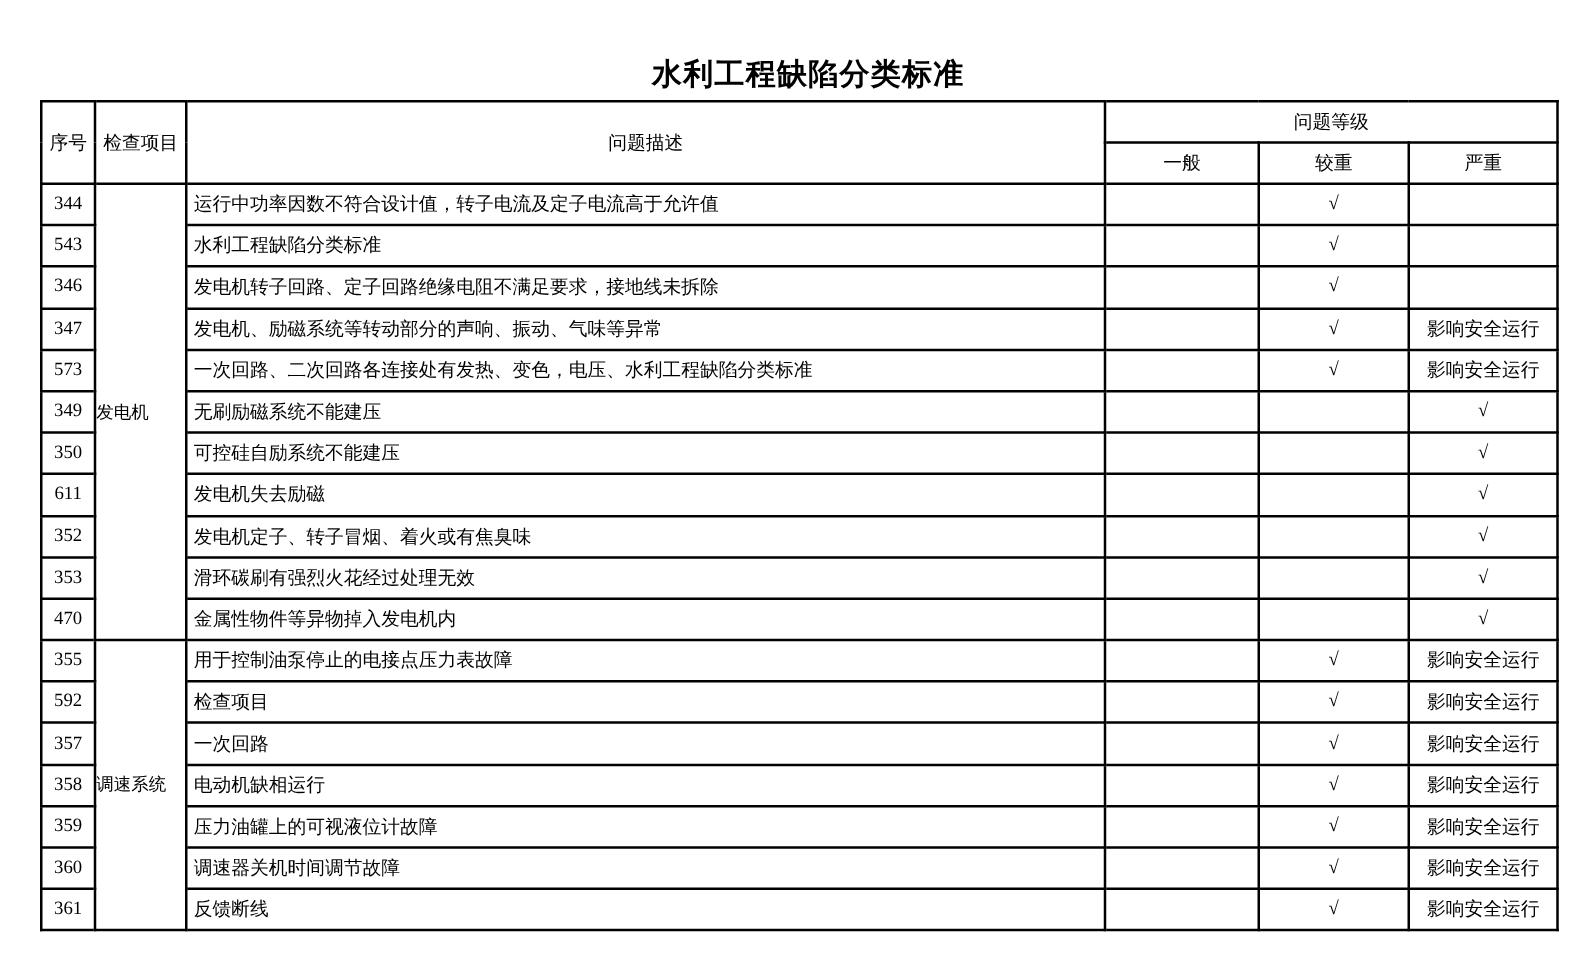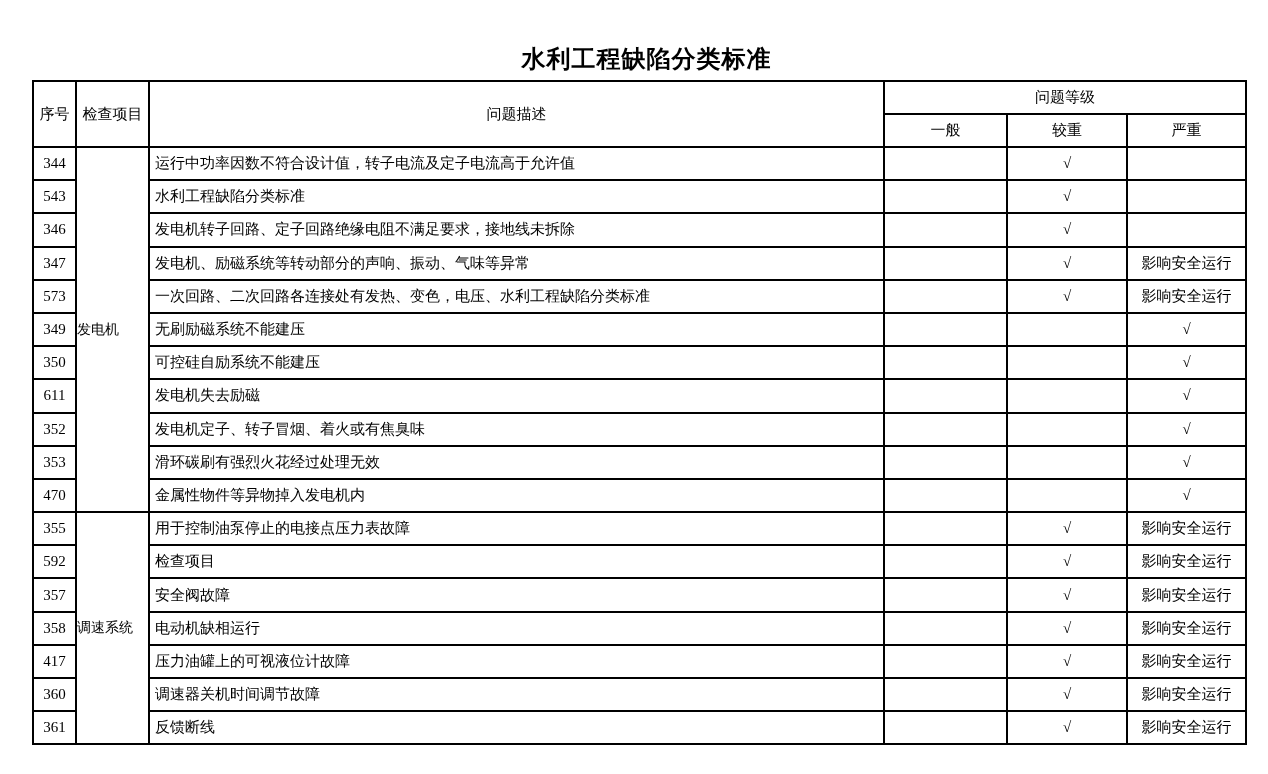--- a/index.html
+++ b/index.html
@@ -187,34 +187,34 @@
     </tr>
     <tr class="drow">
       <td class="cell-serial">592</td>
       <td class="cell-desc">检查项目</td>
       <td class="cell-level"></td>
       <td class="cell-level">√</td>
       <td class="cell-level">影响安全运行</td>
     </tr>
     <tr class="drow">
       <td class="cell-serial">357</td>
-      <td class="cell-desc">安全阀故障</td>
+      <td class="cell-desc">一次回路</td>
       <td class="cell-level"></td>
       <td class="cell-level">√</td>
       <td class="cell-level">影响安全运行</td>
     </tr>
     <tr class="drow">
       <td class="cell-serial">358</td>
       <td class="cell-desc">电动机缺相运行</td>
       <td class="cell-level"></td>
       <td class="cell-level">√</td>
       <td class="cell-level">影响安全运行</td>
     </tr>
     <tr class="drow">
-      <td class="cell-serial">417</td>
+      <td class="cell-serial">359</td>
       <td class="cell-desc">压力油罐上的可视液位计故障</td>
       <td class="cell-level"></td>
       <td class="cell-level">√</td>
       <td class="cell-level">影响安全运行</td>
     </tr>
     <tr class="drow">
       <td class="cell-serial">360</td>
       <td class="cell-desc">调速器关机时间调节故障</td>
       <td class="cell-level"></td>
       <td class="cell-level">√</td>

